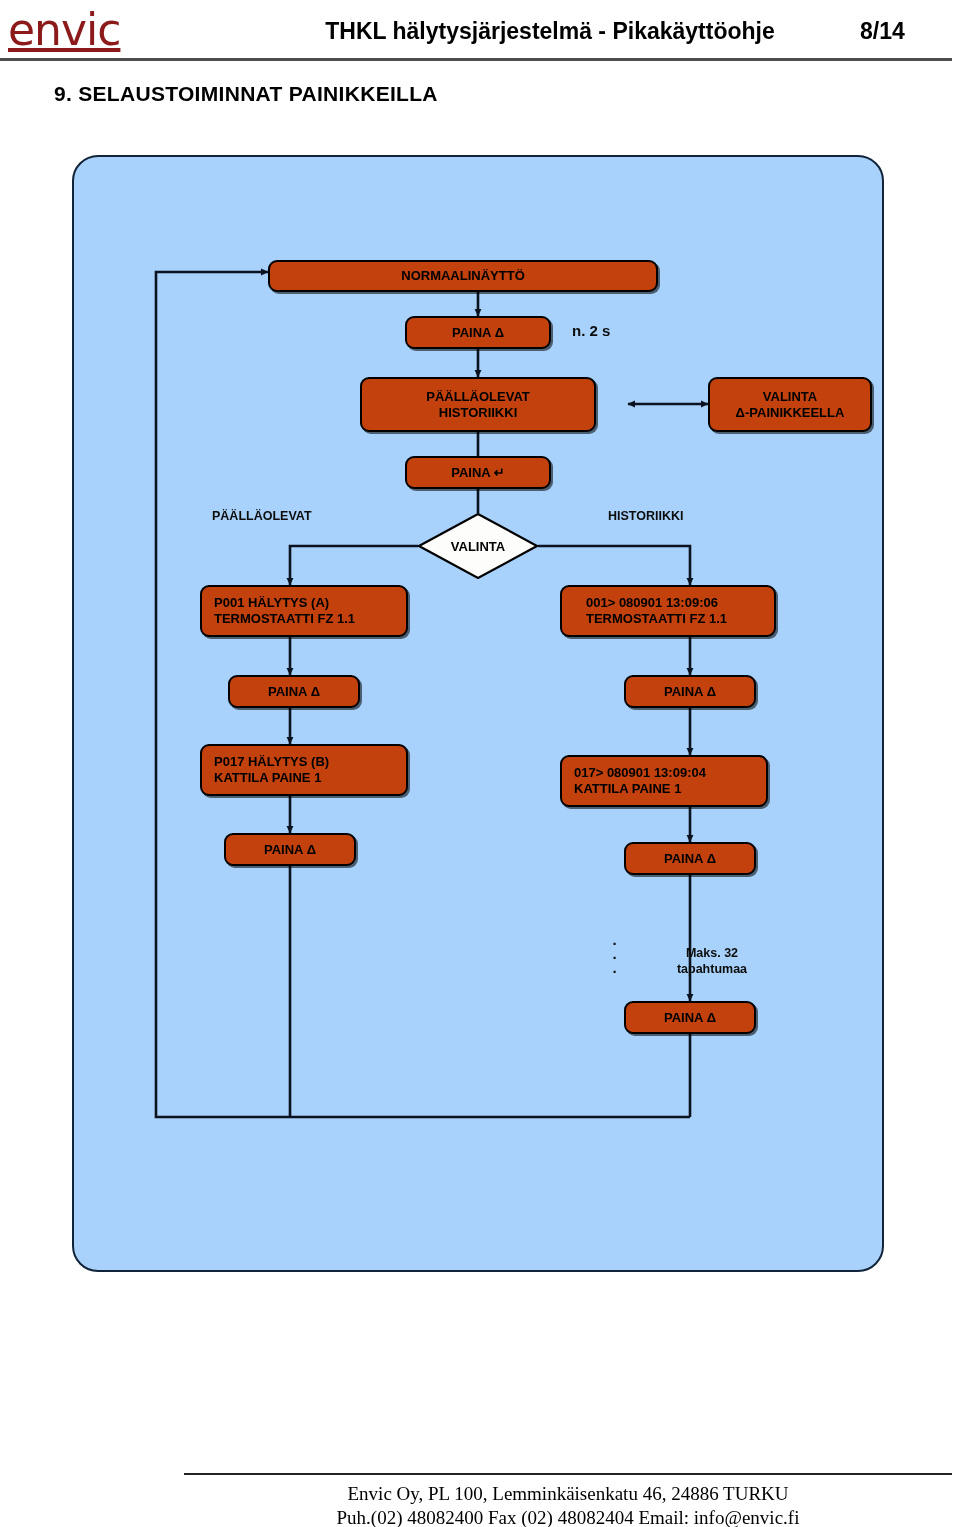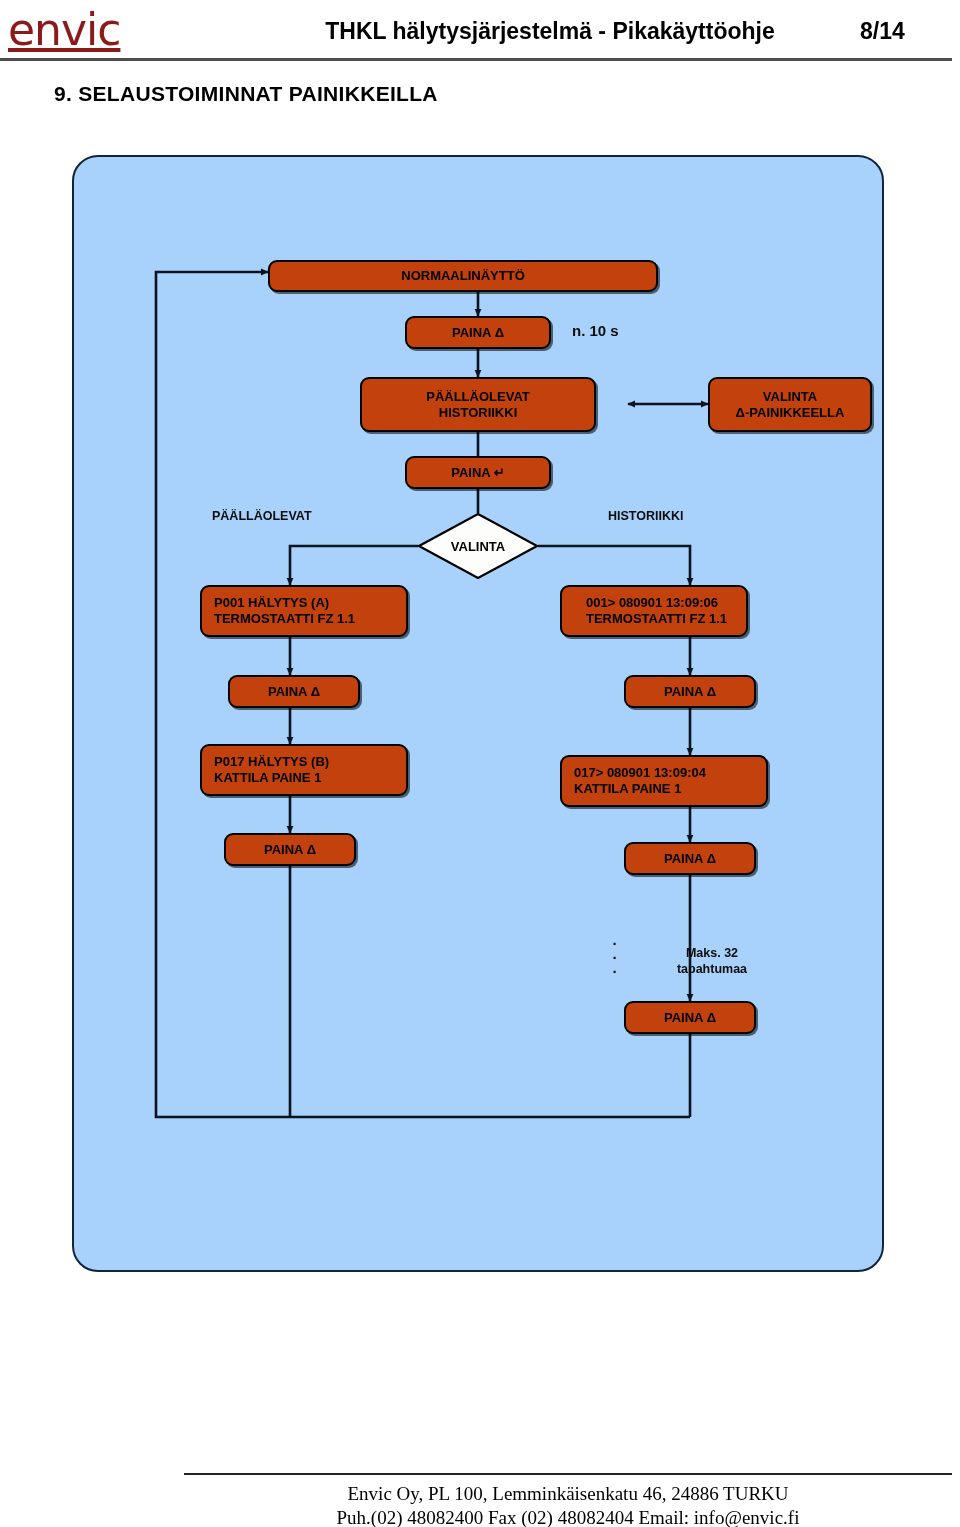--- a/index.html
+++ b/index.html
@@ -151,21 +151,21 @@
   </svg>
 
   <div class="node center" style="left:196px;top:105px;width:390px;height:32px;">
     <span class="l">NORMAALINÄYTTÖ</span>
   </div>
 
   <div class="node center" style="left:333px;top:161px;width:146px;height:33px;">
     <span class="l">PAINA  Δ</span>
   </div>
 
-  <div class="freetext l" style="left:500px;top:168px;font-size:15px;">n. 10 s</div>
+  <div class="freetext l" style="left:500px;top:168px;font-size:15px;">n. 2 s</div>
 
   <div class="node center" style="left:288px;top:222px;width:236px;height:55px;">
     <span class="l">PÄÄLLÄOLEVAT</span>
     <span class="l">HISTORIIKKI</span>
   </div>
 
   <div class="node center" style="left:636px;top:222px;width:164px;height:55px;">
     <span class="l">VALINTA</span>
     <span class="l">Δ-PAINIKKEELLA</span>
   </div>
@@ -182,21 +182,21 @@
   </div>
 
   <div class="freetext l" style="left:140px;top:353px;">PÄÄLLÄOLEVAT</div>
   <div class="freetext l" style="left:536px;top:353px;">HISTORIIKKI</div>
 
   <div class="node left" style="left:128px;top:430px;width:208px;height:52px;">
     <span class="l">P001 HÄLYTYS (A)</span>
     <span class="l">TERMOSTAATTI FZ 1.1</span>
   </div>
 
-  <div class="node left" style="left:488px;top:430px;width:188px;height:52px;padding-left:24px;">
+  <div class="node left" style="left:488px;top:430px;width:216px;height:52px;padding-left:24px;">
     <span class="l">001&gt; 080901 13:09:06</span>
     <span class="l">TERMOSTAATTI FZ 1.1</span>
   </div>
 
   <div class="node center" style="left:156px;top:520px;width:132px;height:33px;">
     <span class="l">PAINA  Δ</span>
   </div>
 
   <div class="node center" style="left:552px;top:520px;width:132px;height:33px;">
     <span class="l">PAINA  Δ</span>

